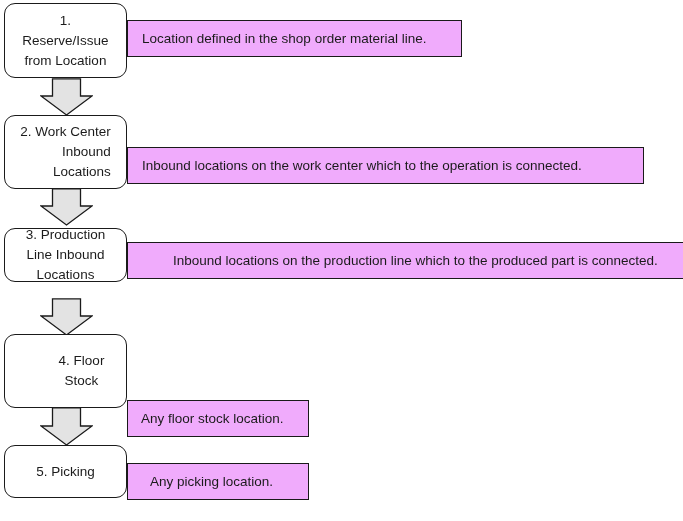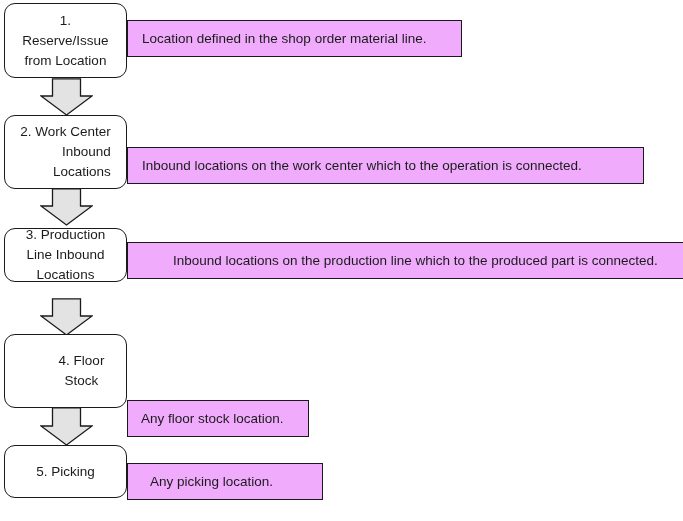--- a/index.html
+++ b/index.html
@@ -101,21 +101,21 @@
   </div>
   <div class="desc-box" style="top:147px;width:517px;">
     <span class="desc-text" style="padding-left:14px;">Inbound locations on the work center which to the operation is connected.</span>
   </div>
   <div class="desc-box" style="top:242px;width:586px;padding-left:31px;">
     <span class="desc-text" style="padding-left:14px;">Inbound locations on the production line which to the produced part is connected.</span>
   </div>
   <div class="desc-box" style="top:352px;width:182px;margin-top:48px;">
     <span class="desc-text" style="padding-left:13px;">Any floor stock location.</span>
   </div>
-  <div class="desc-box" style="top:463px;width:196px;">
+  <div class="desc-box" style="top:463px;width:182px;">
     <span class="desc-text" style="padding-left:22px;">Any picking location.</span>
   </div>
 
   <div class="step-box" style="top:3px;height:75px;">
     <span class="step-label">1.
 Reserve/Issue
 from Location</span>
   </div>
   <div class="step-box" style="top:115px;height:74px;text-align:right;">
     <span class="step-label">2. Work Center

